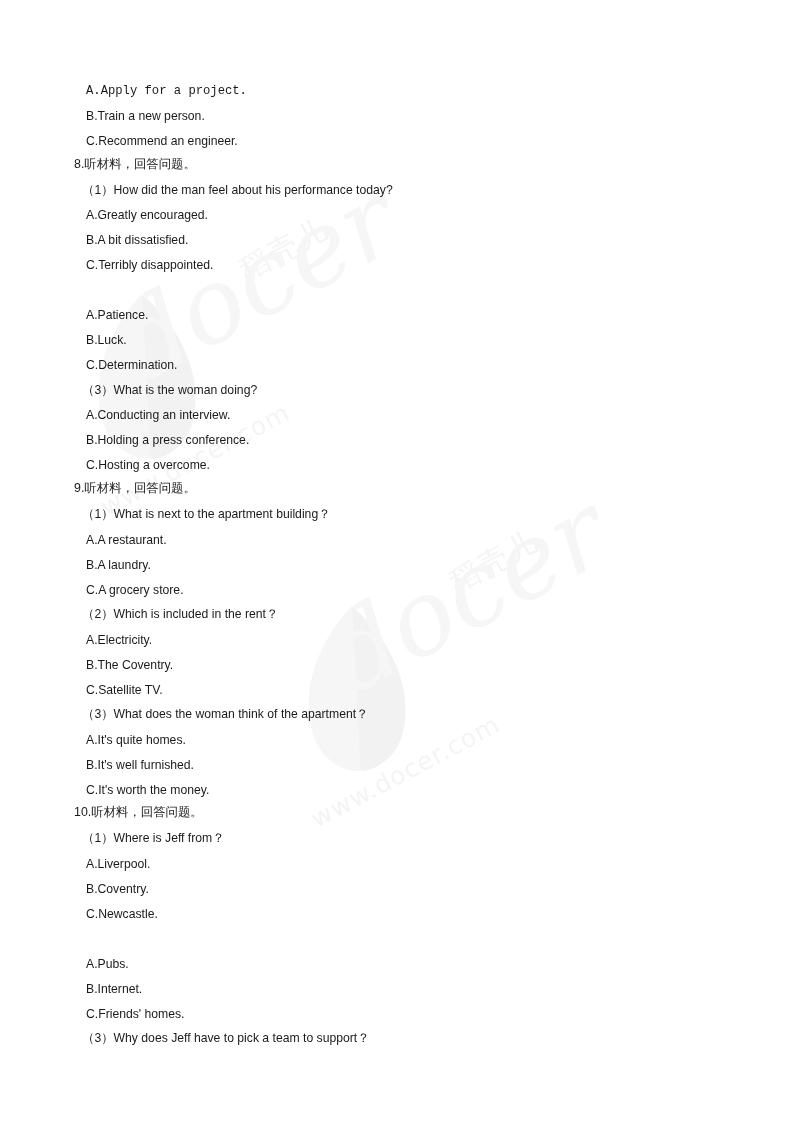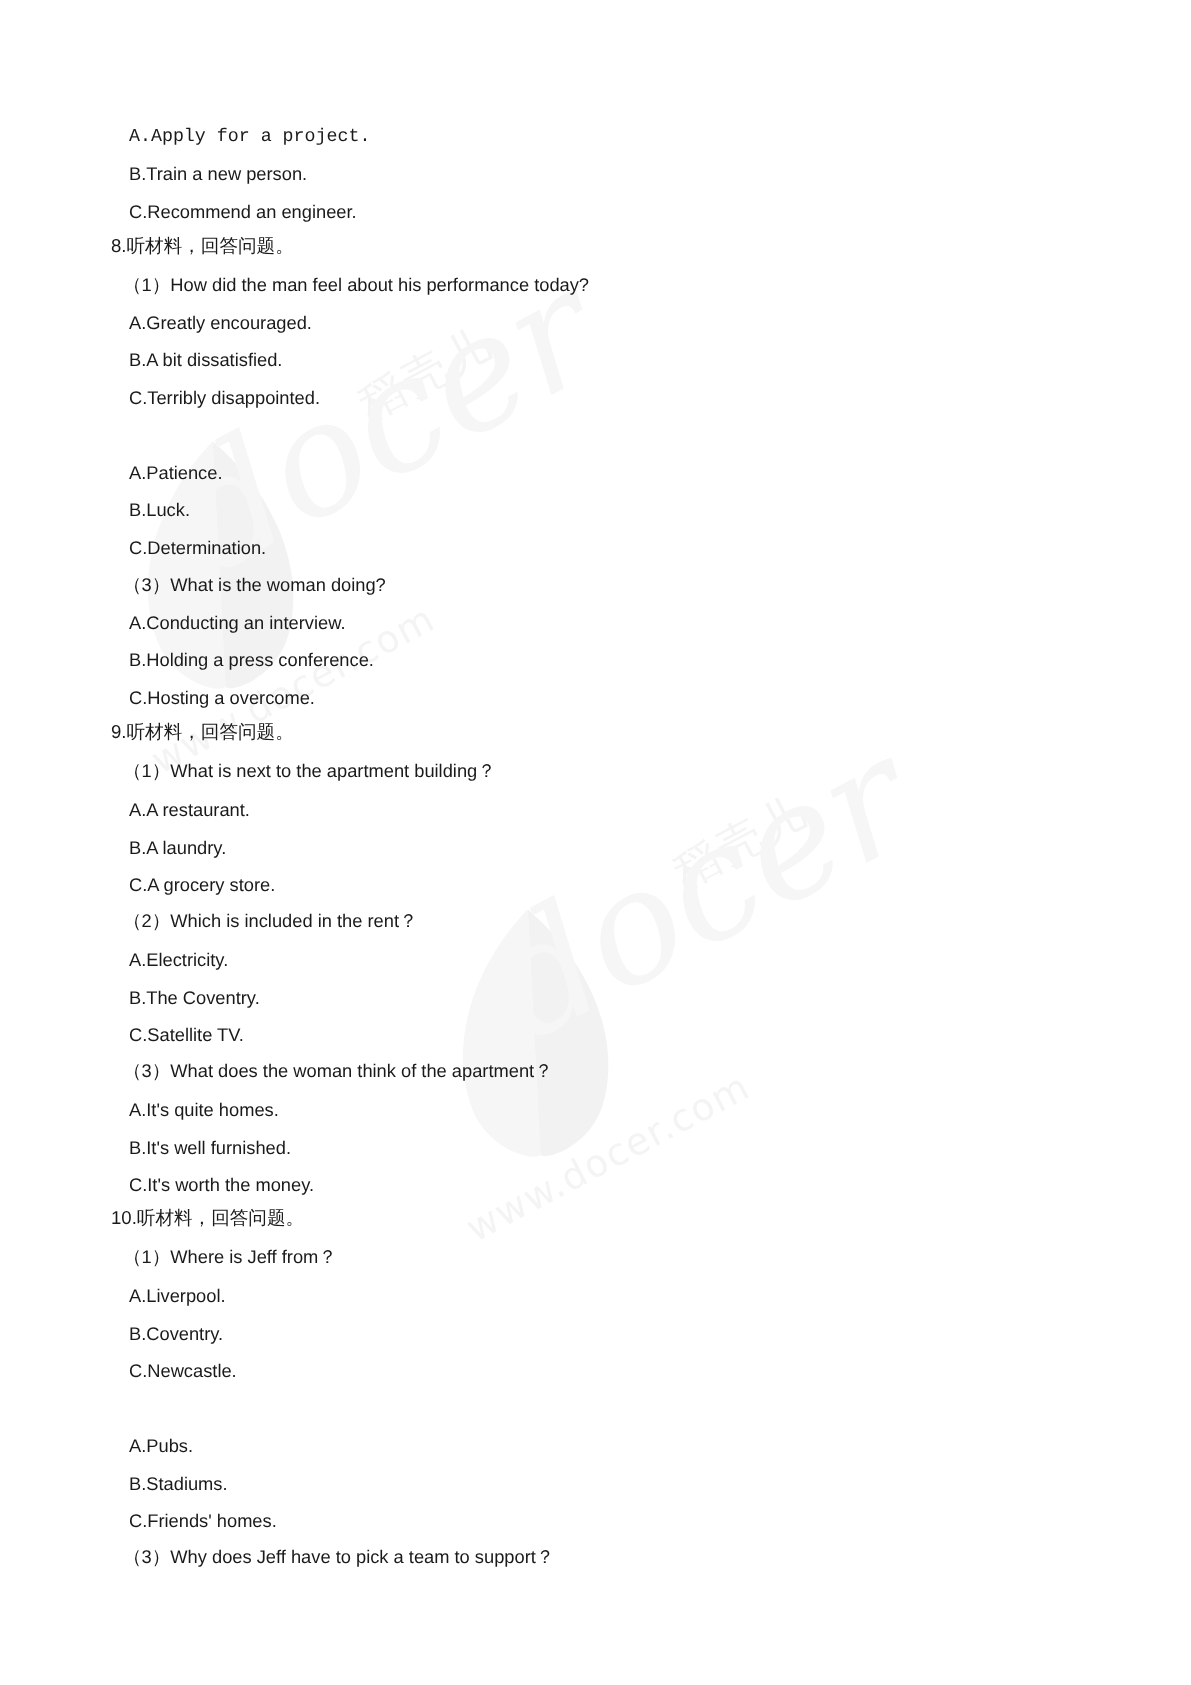--- a/index.html
+++ b/index.html
@@ -172,18 +172,18 @@
       <div class="line q-sub" style="top: 707px;"><span class="cjk">（</span>3<span class="cjk">）</span>What does the woman think of the apartment<span class="cjk">？</span></div>
       <div class="line q-opt" style="top: 733px;">A.It's quite homes.</div>
       <div class="line q-opt" style="top: 758px;">B.It's well furnished.</div>
       <div class="line q-opt" style="top: 783px;">C.It's worth the money.</div>
       <div class="line q-head" style="top: 805px;">10.<span class="cjk">听材料，回答问题。</span></div>
       <div class="line q-sub" style="top: 831px;"><span class="cjk">（</span>1<span class="cjk">）</span>Where is Jeff from<span class="cjk">？</span></div>
       <div class="line q-opt" style="top: 857px;">A.Liverpool.</div>
       <div class="line q-opt" style="top: 882px;">B.Coventry.</div>
       <div class="line q-opt" style="top: 907px;">C.Newcastle.</div>
       <div class="line q-opt" style="top: 957px;">A.Pubs.</div>
-      <div class="line q-opt" style="top: 982px;">B.Stadiums.</div>
+      <div class="line q-opt" style="top: 982px;">B.Internet.</div>
       <div class="line q-opt" style="top: 1007px;">C.Friends' homes.</div>
       <div class="line q-sub" style="top: 1031px;"><span class="cjk">（</span>3<span class="cjk">）</span>Why does Jeff have to pick a team to support<span class="cjk">？</span></div>
     </div>
 
 </div>
 
 </body></html>

